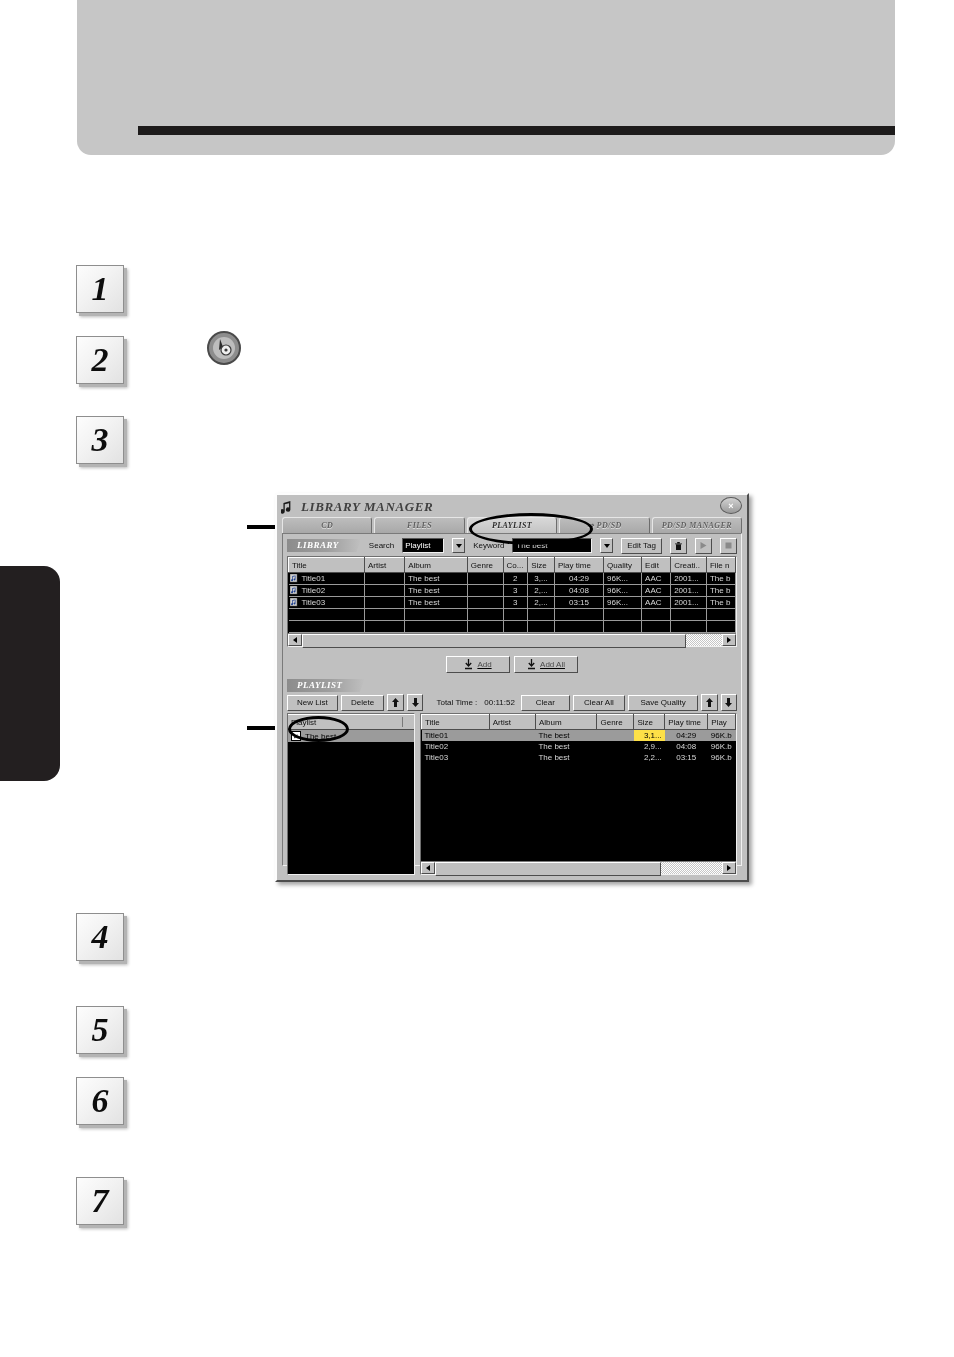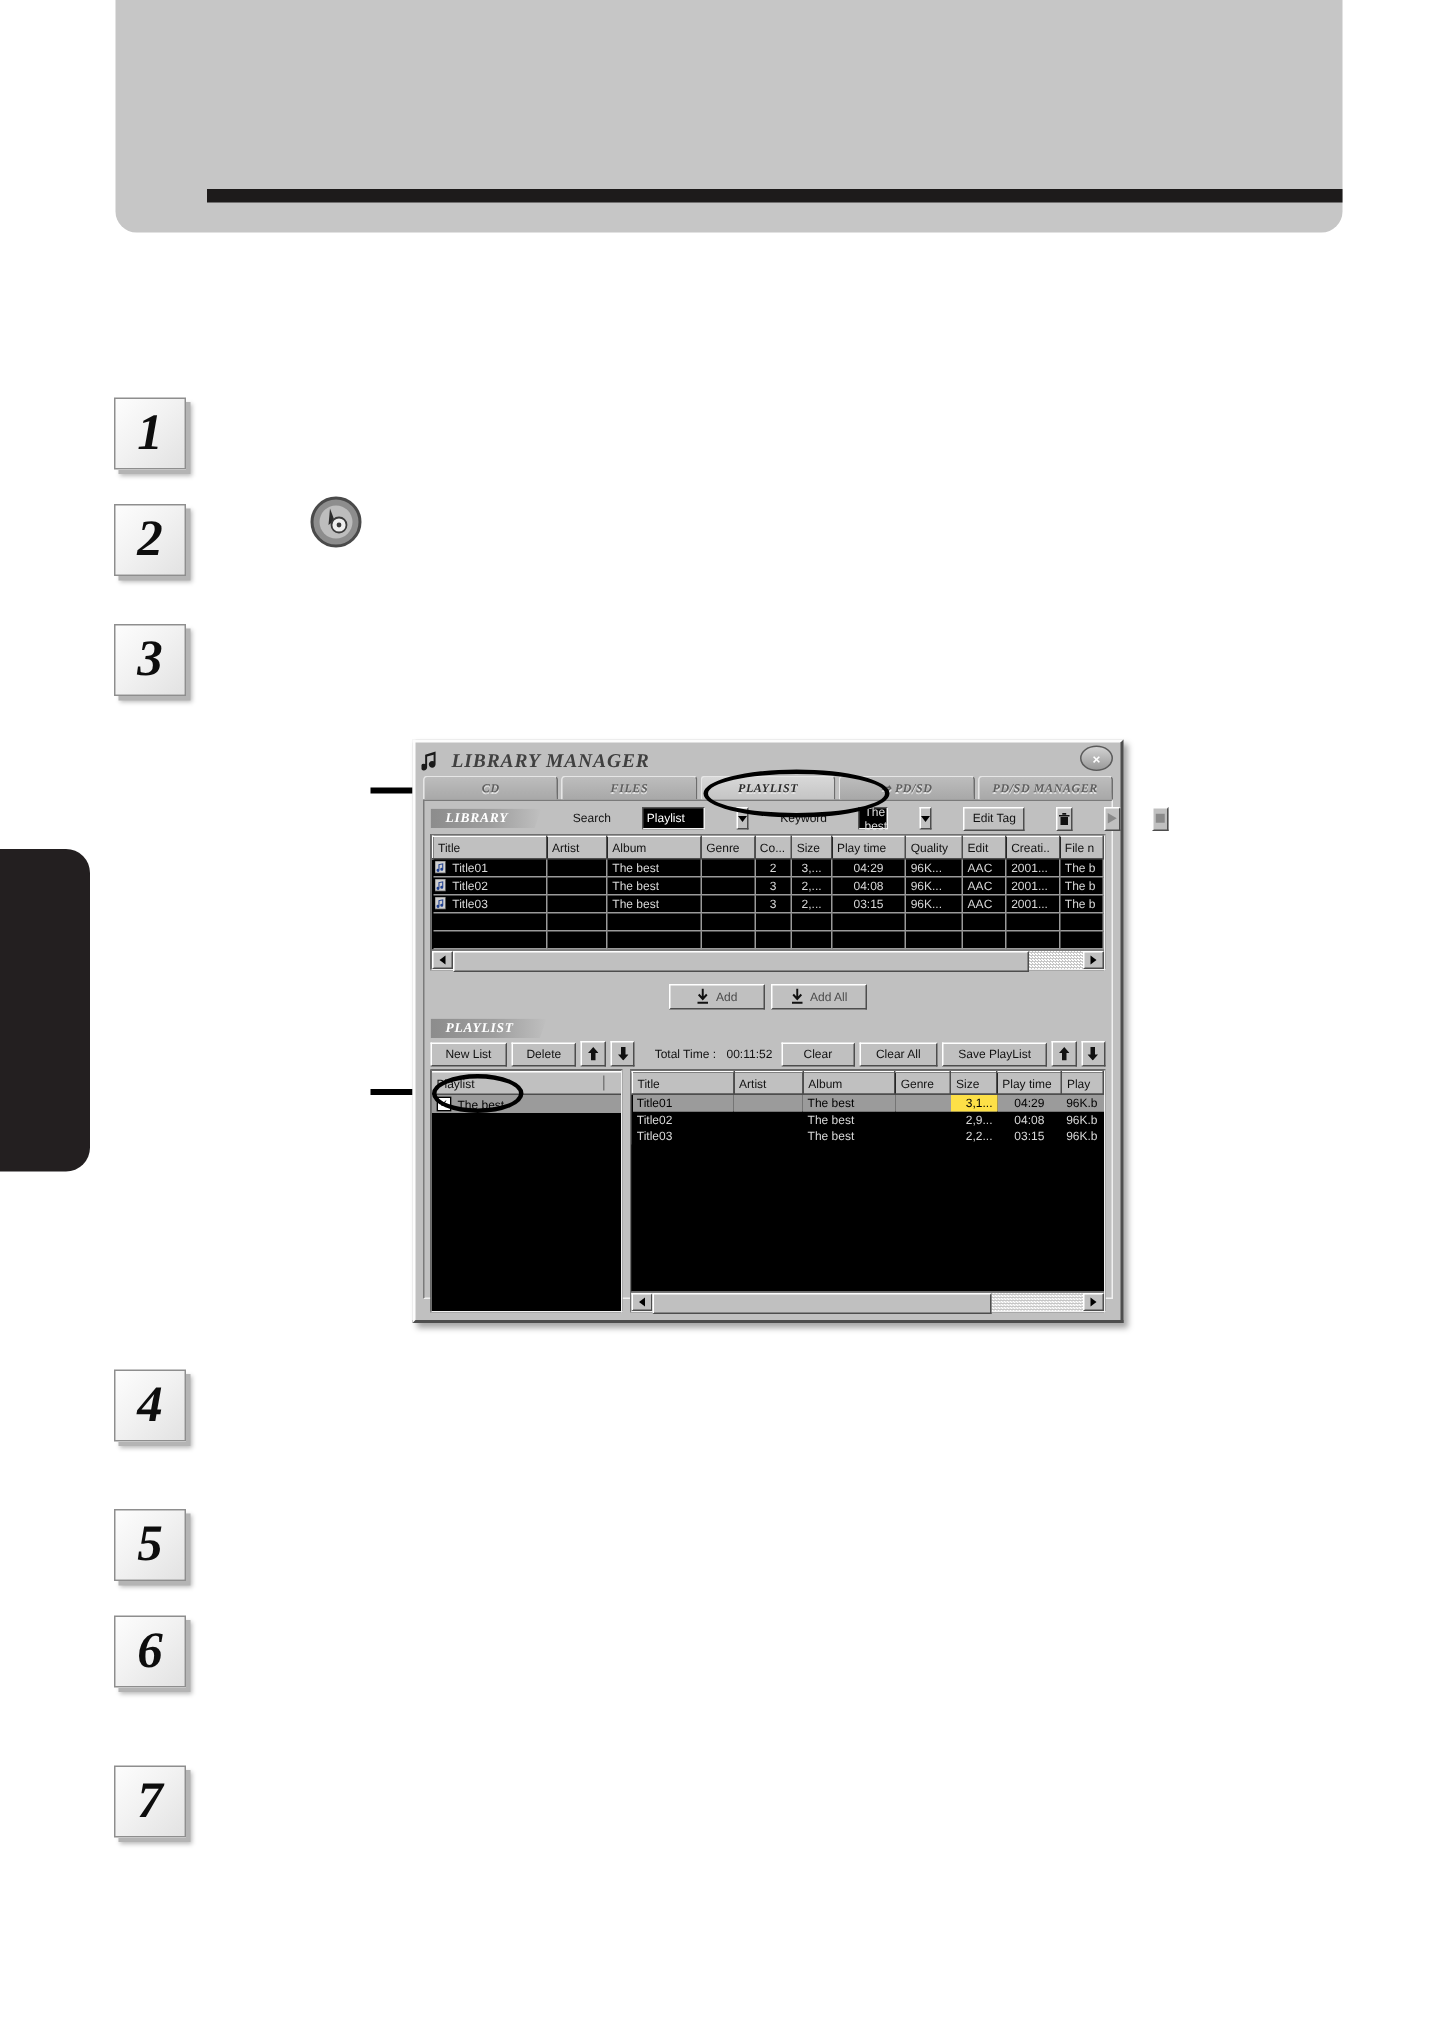--- a/index.html
+++ b/index.html
@@ -93,21 +93,21 @@
   
   .section-banner{
     display:inline-block;height:13px;line-height:13px;padding:0 22px 0 10px;
     background:linear-gradient(90deg,#8c8c8c 0%,#9e9e9e 55%,#c0c0c0 100%);
     font-family:"Liberation Serif", serif;font-style:italic;font-weight:bold;
     font-size:9px;color:#ffffff;letter-spacing:.5px;
     clip-path:polygon(0 0,100% 0,94% 100%,0 100%);
   }
 
   
-  .toolbar{display:flex;align-items:center;gap:21px;height:15px;}
+  .toolbar{display:flex;align-items:center;gap:8px;height:15px;}
   .tb-label{font-size:8px;color:#111;}
   .tb-select{
     height:13px;min-width:36px;background:#000;color:#fff;font-size:8px;
     display:flex;align-items:center;padding:0 2px;
     border-top:1px solid #555;border-left:1px solid #555;
     border-right:1px solid #f0f0f0;border-bottom:1px solid #f0f0f0;
   }
   .combo-arrow{
     width:11px;height:13px;background:#c0c0c0;
     border-top:1px solid #fff;border-left:1px solid #fff;
@@ -175,21 +175,21 @@
   .sb-track{
     flex:1;background:repeating-conic-gradient(#ffffff 0% 25%, #c6c6c6 0% 50%) 0 0/2px 2px;
   }
   .sb-thumb{
     background:#c0c0c0;
     border-top:1px solid #fff;border-left:1px solid #fff;
     border-right:1px solid #4d4d4d;border-bottom:1px solid #4d4d4d;
   }
 
   
-  #add-row{display:flex;justify-content:center;gap:4px;margin:9px 0 6px 0;}
+  #add-row{display:flex;justify-content:center;gap:4px;margin:9px 0 6px 0;text-decoration:underline;}
   .add-btn{
     width:62px;height:15px;background:#c0c0c0;font-size:8px;color:#4a4a4a;
     display:flex;align-items:center;justify-content:center;gap:4px;
     border-top:1px solid #fff;border-left:1px solid #fff;
     border-right:1px solid #4d4d4d;border-bottom:1px solid #4d4d4d;
   }
 
   
   .pl-toolbar{display:flex;align-items:center;gap:3px;margin-top:3px;height:15px;}
   .arrow-btn{
@@ -479,21 +479,21 @@
       <div class="arrow-btn">
         <svg width="7" height="9" viewBox="0 0 7 9">
             <path d="M3.5 9 L0 5 H2 V0 H5 V5 H7 Z" fill="#111"></path>
           </svg>
       </div>
       <span class="total-time">Total Time :</span>
       <span class="total-time" style="margin-left:4px">00:11:52</span>
       <div style="flex:1"></div>
       <div class="btn" style="width:38px">Clear</div>
       <div class="btn" style="width:42px">Clear All</div>
-      <div class="btn" style="width:60px">Save PlayList</div>
+      <div class="btn" style="width:60px">Save Quality</div>
       <div class="arrow-btn">
         <svg width="7" height="9" viewBox="0 0 7 9">
             <path d="M3.5 0 L7 4 H5 V9 H2 V4 H0 Z" fill="#111"></path>
           </svg>
       </div>
       <div class="arrow-btn">
         <svg width="7" height="9" viewBox="0 0 7 9">
             <path d="M3.5 9 L0 5 H2 V0 H5 V5 H7 Z" fill="#111"></path>
           </svg>
       </div>

